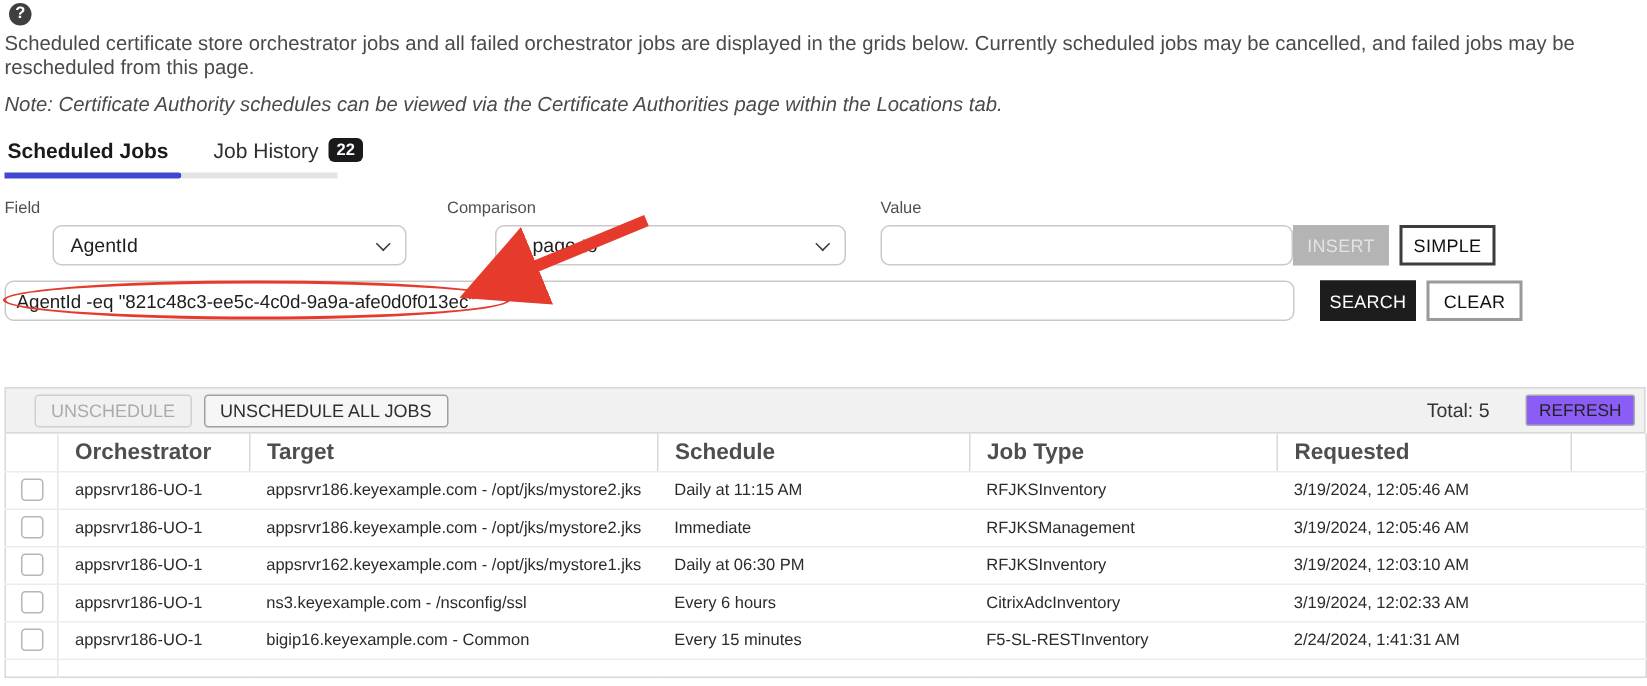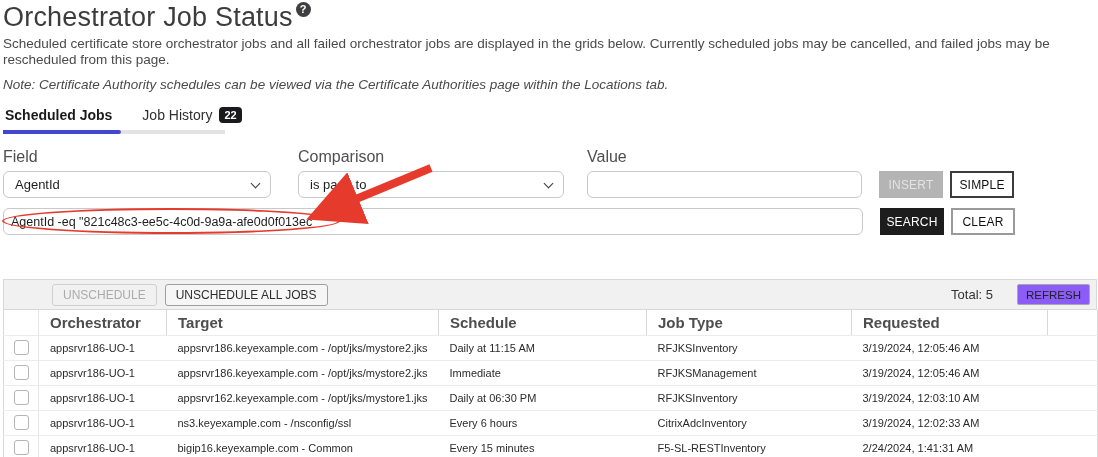--- a/index.html
+++ b/index.html
@@ -30,35 +30,35 @@
     background: #1a1a1d; color: #fff; font-size: 11px; font-weight: bold;
     padding: 1px 5px; border-radius: 4px; line-height: 14px;
   }
   .tab-underline { display: flex; width: 222px; height: 4px; }
   .tab-underline .u-active { width: 118px; background: #4247cf; border-radius: 0 2px 2px 0; }
   .tab-underline .u-rest { flex: 1; background: #e3e3e6; }
 
   
   .filter { margin-top: 14px; }
   .filter-grid { display: flex; align-items: flex-end; }
-  .fg label { display: block; font-size: 16px; color: #4f4f4f; margin-bottom: 5px; }
+  .fg label { display: block; font-size: 11px; color: #4f4f4f; margin-bottom: 5px; }
   .fg1 { width: 268px; margin-right: 27px; }
   .fg2 { width: 266px; margin-right: 23px; }
   .fg3 { width: 275px; }
   .selectbox {
     height: 27px; border: 1px solid #c9c9c9; border-radius: 6px; background: #fff;
     display: flex; align-items: center; justify-content: space-between;
-    padding: 0 11px; font-size: 13px; color: #1e1e1e; cursor: pointer;
+    padding: 0 11px; font-size: 13px; color: #1e1e1e; cursor: pointer; margin-left: 32px;
   }
   .chev { width: 7px; height: 7px; border-right: 1.6px solid #3a3a3a; border-bottom: 1.6px solid #3a3a3a; transform: rotate(45deg); margin-top: -3px; }
   .textinput {
     height: 27px; width: 100%; border: 1px solid #c9c9c9; border-radius: 6px;
     padding: 0 7px; font-size: 12.5px; color: #1e1e1e; font-family: inherit; outline: none; background: #fff;
   }
-  .fbtns { display: flex; gap: 7px; margin-left: 17px; }
+  .fbtns { display: flex; gap: 7px; }
   .btn {
     width: 64px; height: 27px; font-size: 12px; font-family: inherit;
     letter-spacing: .2px; cursor: pointer; background: #fff; border: none;
   }
   .btn-insert { background: #b4b4b4; color: #e3e3e3; }
   .btn-simple { border: 2px solid #3c3c3c; color: #101010; }
   .btn-search { background: #1d1d1d; border: 2px solid #1d1d1d; color: #fff; }
   .btn-clear  { border: 2px solid #9a9a9a; color: #101010; text-align: center; }
   .query-row { display: flex; margin-top: 10px; position: relative; align-items: flex-start; }
   .query-wrap { width: 860px; position: relative; }
@@ -68,21 +68,21 @@
   .annot-oval {
     position: absolute; left: -1px; top: 0px; width: 338px; height: 26px;
     border: 2px solid #e53a2c; border-radius: 50%; pointer-events: none;
   }
   .annot-arrow { position: absolute; left: 300px; top: -46px; width: 140px; height: 62px; pointer-events: none; overflow: visible; }
 
   
   .grid-section { margin-top: 44px; width: 1094px; }
   .toolbar {
     height: 31px; background: #f1f1f2; border: 1px solid #d8d8d8;
-    display: flex; align-items: center; padding-left: 48px; padding-right: 6px;
+    display: flex; align-items: center; padding-left: 19px; padding-right: 6px;
   }
   .tbtn {
     height: 22px; padding: 0 10px; font-size: 12px; font-family: inherit;
     background: #f6f6f6; border: 1px solid #9f9f9f; border-radius: 3px; color: #2e2e2e; cursor: pointer;
   }
   .tbtn.disabled { background: #f1f1f2; border-color: #d0d0d0; color: #ababab; }
   .tbtn + .tbtn { margin-left: 8px; }
   .toolbar .spacer { flex: 1; }
   .total { font-size: 13px; color: #333; margin-right: 24px; }
   .rbtn {
@@ -107,21 +107,20 @@
     border-radius: 3px; background: #fff; vertical-align: middle; cursor: pointer;
   }
   tr.footer-row td { height: 12px; border-bottom: none; }
 </style>
 </head>
 <body>
 
 <div class="page">
 
   <div class="title-row">
-    <h1>Orchestrator Job Status</h1>
     <span class="help">?</span>
   </div>
   <p class="desc">Scheduled certificate store orchestrator jobs and all failed orchestrator jobs are displayed in the grids below. Currently scheduled jobs may be cancelled, and failed jobs may be rescheduled from this page.</p>
   <p class="note">Note: Certificate Authority schedules can be viewed via the Certificate Authorities page within the Locations tab.</p>
 
   <div class="tabs">
     <div class="tab active">
       <span>Scheduled Jobs</span>
     </div>
     <div class="tab">

